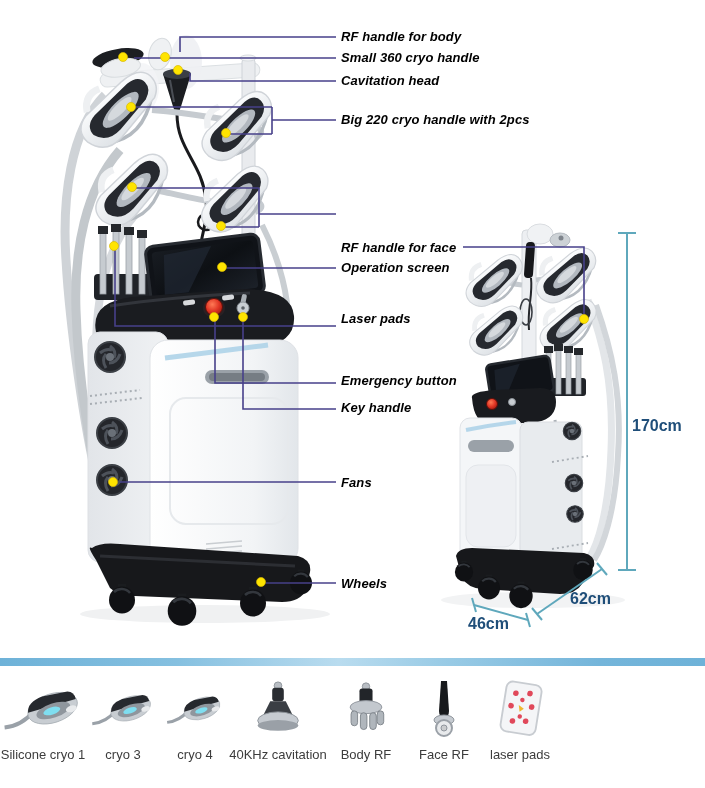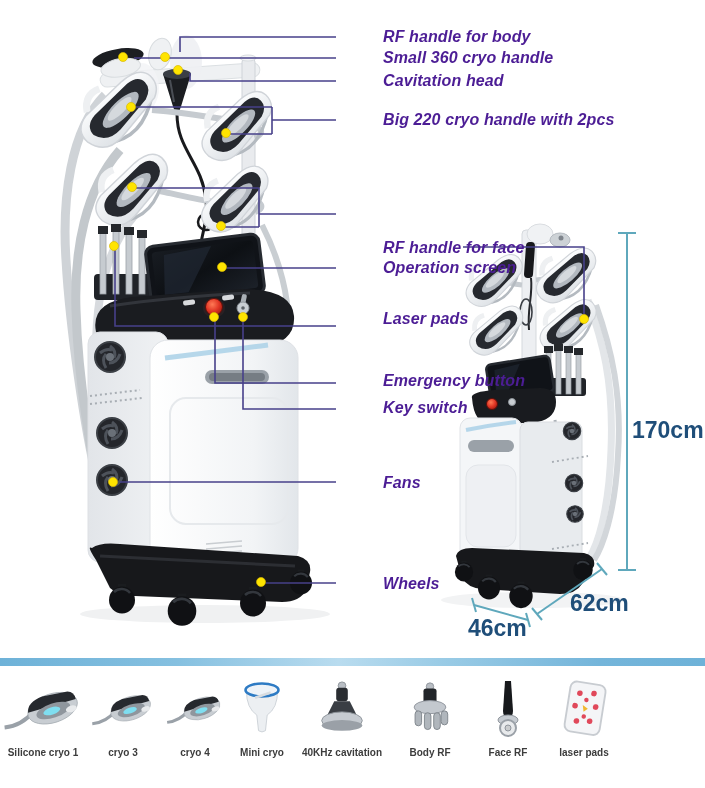--- a/index.html
+++ b/index.html
@@ -2,37 +2,37 @@
 <html><head>
 <meta charset="utf-8">
 <style>
   html,body{margin:0;padding:0;background:#ffffff;}
   .stage{
     position:relative;width:705px;height:788px;background:#ffffff;overflow:hidden;
     font-family:"Liberation Sans", sans-serif;
   }
   .art{position:absolute;left:0;top:0;}
   .callout{
-    position:absolute;font-style:italic;font-weight:700;font-size:16px;
-    color:#4c1d95;white-space:nowrap;line-height:15px;letter-spacing:0.1px;margin-left:42px;
+    position:absolute;font-style:italic;font-weight:700;font-size:13px;
+    color:#000000;white-space:nowrap;line-height:15px;letter-spacing:0.1px;
   }
   .dim{
-    position:absolute;font-weight:700;font-size:23px;color:#1f4e79;white-space:nowrap;
+    position:absolute;font-weight:700;font-size:16px;color:#1f4e79;white-space:nowrap;
   }
   .divider{
     position:absolute;left:0;top:658px;width:705px;height:8px;
     background:linear-gradient(90deg,#6eb2d8 0%,#85c0e0 25%,#b9dcef 48%,#9bcce6 62%,#74b5da 85%,#6eb2d8 100%);
   }
   .accessories{
     position:absolute;left:0;top:676px;width:705px;display:flex;align-items:flex-start;
   }
   .acc{display:flex;flex-direction:column;align-items:center;}
   .acc-iconbox{height:66px;display:flex;align-items:center;justify-content:center;}
   .acc-label{
-    margin-top:5px;font-size:10px;font-weight:700;color:#3c3c3c;white-space:nowrap;
+    margin-top:5px;font-size:13px;font-weight:400;color:#3c3c3c;white-space:nowrap;
   }
 </style>
 </head>
 <body>
 
 <div class="stage">
 
   <svg class="art" width="705" height="655" viewBox="0 0 705 655">
     <defs>
       <linearGradient id="shellGrad" x1="0" y1="0" x2="0" y2="1">
@@ -301,21 +301,21 @@
   </svg>
 
   <div class="callout" style="left:341px;top:29px">RF handle for body</div>
   <div class="callout" style="left:341px;top:50px">Small 360 cryo handle</div>
   <div class="callout" style="left:341px;top:73px">Cavitation head</div>
   <div class="callout" style="left:341px;top:112px">Big 220 cryo handle with 2pcs</div>
   <div class="callout" style="left:341px;top:240px">RF handle for face</div>
   <div class="callout" style="left:341px;top:260px">Operation screen</div>
   <div class="callout" style="left:341px;top:311px">Laser pads</div>
   <div class="callout" style="left:341px;top:373px">Emergency button</div>
-  <div class="callout" style="left:341px;top:400px">Key switch</div>
+  <div class="callout" style="left:341px;top:400px">Key handle</div>
   <div class="callout" style="left:341px;top:475px">Fans</div>
   <div class="callout" style="left:341px;top:576px">Wheels</div>
 
   <div class="dim" style="left:632px;top:417px">170cm</div>
   <div class="dim" style="left:570px;top:590px">62cm</div>
   <div class="dim" style="left:468px;top:615px">46cm</div>
 
   <div class="divider"></div>
 
   <div class="accessories">
@@ -362,30 +362,20 @@
             <path d="M-31,-4 Q-28,-17 -8,-18 L24,-14 Q32,-11 31,-2 L-31,-4 Z" fill="#26292e"></path>
             <ellipse cx="0" cy="3" rx="22" ry="9" fill="#8f969d"></ellipse>
             <ellipse cx="-2" cy="3" rx="11" ry="4.5" fill="#7fdef0"></ellipse>
             <ellipse cx="22" cy="8" rx="7" ry="4" fill="#e8eaec"></ellipse>
           </g>
         </svg>
       </div>
       <div class="acc-label">cryo 4</div>
     </div>
 
-    <div class="acc" style="width:64px">
-      <div class="acc-iconbox">
-        <svg width="52" height="58" viewBox="0 0 60 66">
-          <path d="M12,12 Q12,32 24,40 L26,58 Q30,61 34,58 L36,40 Q48,32 48,12 Z" fill="#eceff2" stroke="#c9ced4"></path>
-          <ellipse cx="30" cy="11" rx="19" ry="7.5" fill="#eef3f8" stroke="#2e7bc4" stroke-width="3"></ellipse>
-          <path d="M22,20 L40,14" stroke="#d8dce0" stroke-width="3"></path>
-        </svg>
-      </div>
-      <div class="acc-label">Mini cryo</div>
-    </div>
 
     <div class="acc" style="width:96px">
       <div class="acc-iconbox">
         <svg width="58" height="58" viewBox="0 0 60 60">
           <circle cx="30" cy="6" r="4" fill="#b9bec4" stroke="#8f959c"></circle>
           <rect x="24" y="8" width="12" height="14" rx="3" fill="#2a2d32"></rect>
           <path d="M22,22 L38,22 L46,38 L14,38 Z" fill="#3a3e44"></path>
           <ellipse cx="30" cy="42" rx="21" ry="9" fill="#c6cbd1" stroke="#8f959c"></ellipse>
           <ellipse cx="30" cy="47" rx="21" ry="5.5" fill="#9aa0a7"></ellipse>
         </svg>

